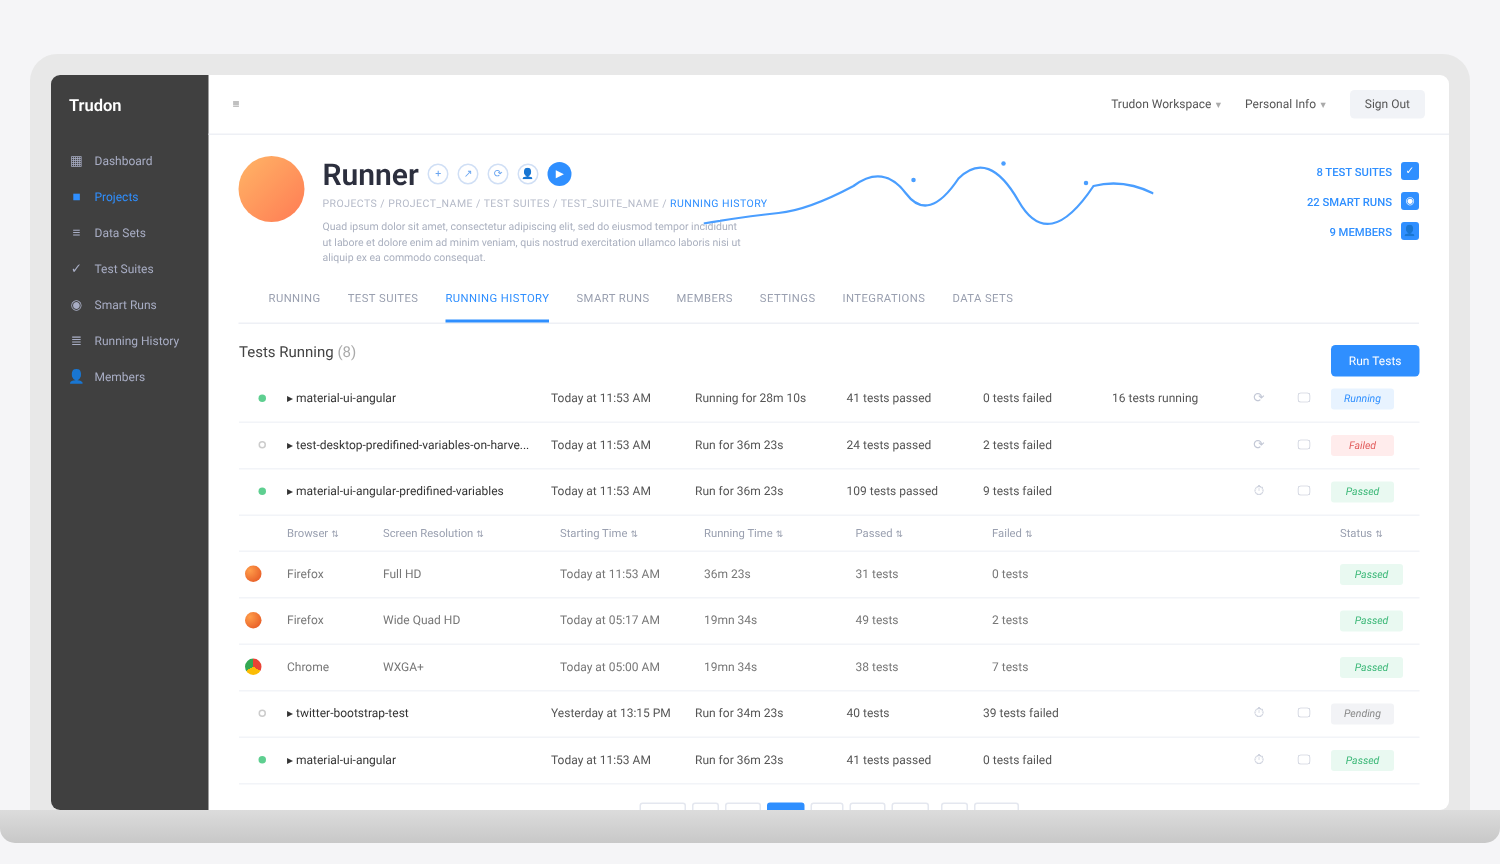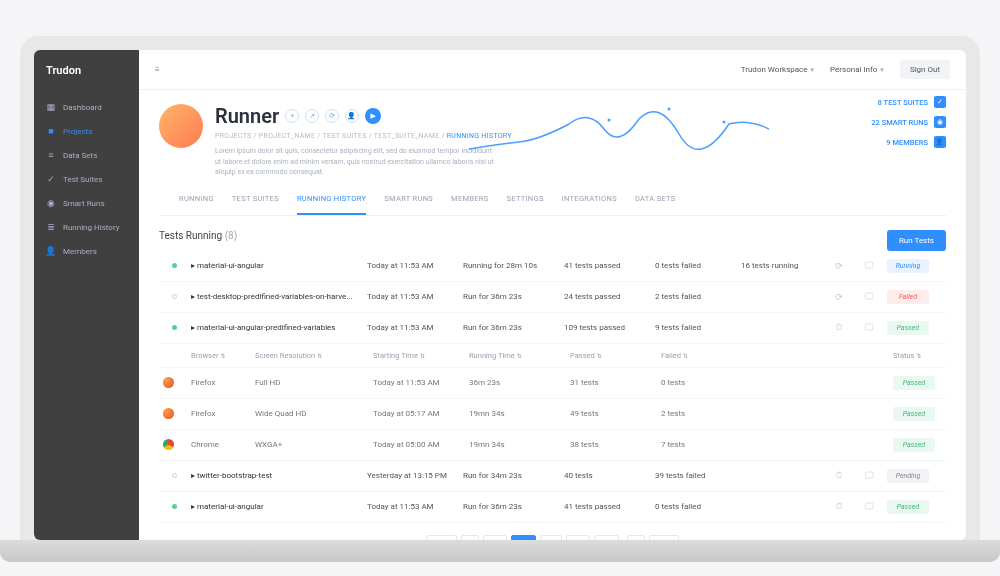--- a/index.html
+++ b/index.html
@@ -26,21 +26,21 @@
 .header-top { display: flex; gap: 12px; }
 .avatar { width: 44px; height: 44px; border-radius: 50%; background: linear-gradient(135deg, #ffb566, #ff7b54); flex-shrink: 0; }
 .title-row { display: flex; align-items: center; gap: 6px; }
 .title { font-size: 20px; font-weight: 600; color: #2c2f3e; }
 .title-icon { width: 14px; height: 14px; border-radius: 50%; border: 1px solid #d0dff5; color: #6aa5f0; font-size: 7px; display: flex; align-items: center; justify-content: center; }
 .title-icon.play { background: #2f8fff; color: #fff; border: none; width: 16px; height: 16px; }
 .breadcrumb { font-size: 7px; color: #b5bac8; margin-top: 4px; letter-spacing: 0.3px; }
 .breadcrumb .cur { color: #2f8fff; }
 .desc { font-size: 7px; color: #aab0bf; margin-top: 6px; max-width: 280px; line-height: 1.5; }
 
-.stats { position: absolute; right: 20px; top: 6px; font-size: 7.5px; text-align: right; }
+.stats { position: absolute; right: 20px; top: 18px; font-size: 7.5px; text-align: right; }
 .stat { display: flex; align-items: center; justify-content: flex-end; gap: 6px; margin-bottom: 8px; color: #2f8fff; font-weight: 500; }
 .stat-icon { width: 12px; height: 12px; background: #2f8fff; border-radius: 2px; display: flex; align-items: center; justify-content: center; color: #fff; font-size: 7px; }
 
 .wave { position: absolute; left: 330px; right: 160px; top: 4px; height: 70px; }
 
 .tabs { display: flex; gap: 18px; padding: 16px 20px 0; border-bottom: 1px solid #eef0f5; font-size: 7.5px; color: #9aa0b0; letter-spacing: 0.3px; }
 .tab { padding-bottom: 10px; cursor: pointer; }
 .tab.active { color: #2f8fff; border-bottom: 2px solid #2f8fff; }
 
 .content { padding: 14px 20px; flex: 1; overflow: auto; }
@@ -147,21 +147,21 @@
           <span class="title">Runner</span>
           <span class="title-icon">+</span>
           <span class="title-icon">↗</span>
           <span class="title-icon">⟳</span>
           <span class="title-icon">👤</span>
           <span class="title-icon play">▶</span>
         </div>
         <div class="breadcrumb">
           <span>PROJECTS</span> / <span>PROJECT_NAME</span> / <span>TEST SUITES</span> / <span>TEST_SUITE_NAME</span> / <span class="cur">RUNNING HISTORY</span>
         </div>
-        <div class="desc">Lorem ipsum dolor sit quis, consectetur adipiscing elit, sed do eiusmod tempor incididunt ut labore et dolore enim ad minim veniam, quis nostrud exercitation ullamco laboris nisi ut aliquip ex ea commodo consequat.</div>
+        <div class="desc">Quad ipsum dolor sit amet, consectetur adipiscing elit, sed do eiusmod tempor incididunt ut labore et dolore enim ad minim veniam, quis nostrud exercitation ullamco laboris nisi ut aliquip ex ea commodo consequat.</div>
       </div>
     </div>
     <div class="tabs" id="tabs">
             <span class="tab">RUNNING</span>
             <span class="tab">TEST SUITES</span>
             <span class="tab active">RUNNING HISTORY</span>
             <span class="tab">SMART RUNS</span>
             <span class="tab">MEMBERS</span>
             <span class="tab">SETTINGS</span>
             <span class="tab">INTEGRATIONS</span>

